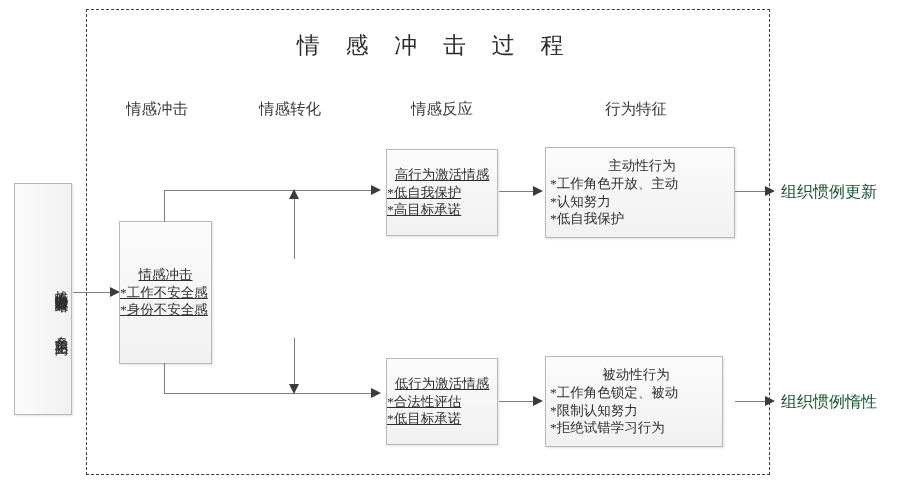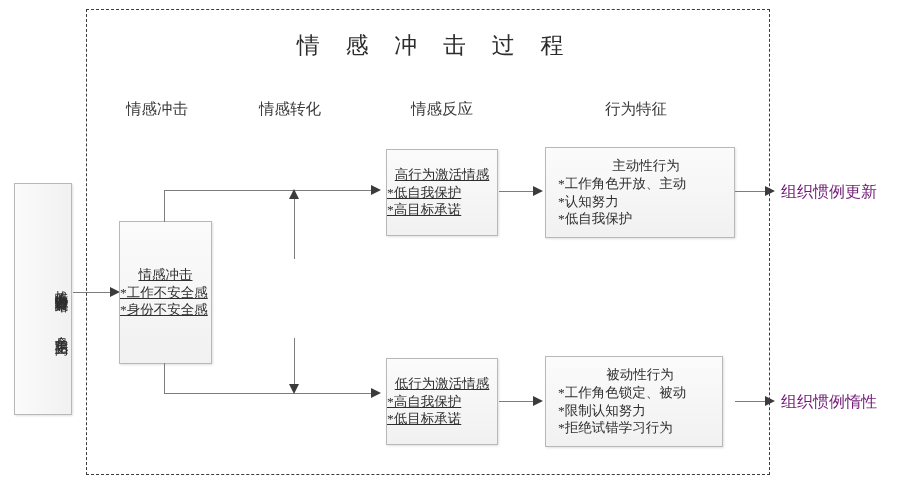--- a/index.html
+++ b/index.html
@@ -61,21 +61,21 @@
     box-shadow: 1px 1px 2px rgba(0,0,0,0.12);
     display: flex;
     flex-direction: column;
     justify-content: center;
     font-size: 13.5px;
     line-height: 1.32;
     color: #2f2f2f;
   }
   .box .line { white-space: nowrap; }
   .box.center-text { align-items: flex-start; text-align: center; text-decoration: underline; }
-  .box.left-text { align-items: flex-start; text-align: left; padding-left: 12px; }
+  .box.left-text { align-items: flex-start; text-align: left; padding-left: 4px; }
   .box .head { text-align: center; width: 100%; }
 
   
   .vbox {
     position: absolute;
     box-sizing: border-box;
     border: 1.2px solid #b8b8b8;
     background: linear-gradient(90deg,#fbfbfb 0%, #f1f1f1 100%);
     box-shadow: 1px 1px 2px rgba(0,0,0,0.12);
     writing-mode: vertical-rl;
@@ -118,21 +118,21 @@
   .arrow-d {
     border-left: 5.5px solid transparent;
     border-right: 5.5px solid transparent;
     border-top: 10px solid #3b3b3b;
   }
 
   
   .outcome {
     position: absolute;
     font-size: 16px;
-    color: #701a75;
+    color: #14532d;
     white-space: nowrap;
   }
 </style>
 </head>
 <body>
 
 <div id="canvas">
 
   <div class="dashed-frame"></div>
 
@@ -187,21 +187,21 @@
     <span class="line">*认知努力</span>
     <span class="line">*低自我保护</span>
   </div>
 
   <div class="hline" style="left:735px; top:191px; width:36px;"></div>
   <div class="arrow-r" style="left:765px; top:186px;"></div>
   <div class="outcome" style="left:781px; top:182px;">组织惯例更新</div>
 
   <div class="box center-text" style="left:386px; top:358px; width:112px; height:87px;">
     <span class="line head">低行为激活情感</span>
-    <span class="line">*高自我保护</span>
+    <span class="line">*合法性评估</span>
     <span class="line">*低目标承诺</span>
   </div>
 
   <div class="hline" style="left:499px; top:401px; width:40px;"></div>
   <div class="arrow-r" style="left:533px; top:396px;"></div>
 
   <div class="box left-text" style="left:545px; top:356px; width:178px; height:91px;">
     <span class="line head">被动性行为</span>
     <span class="line">*工作角色锁定、被动</span>
     <span class="line">*限制认知努力</span>

